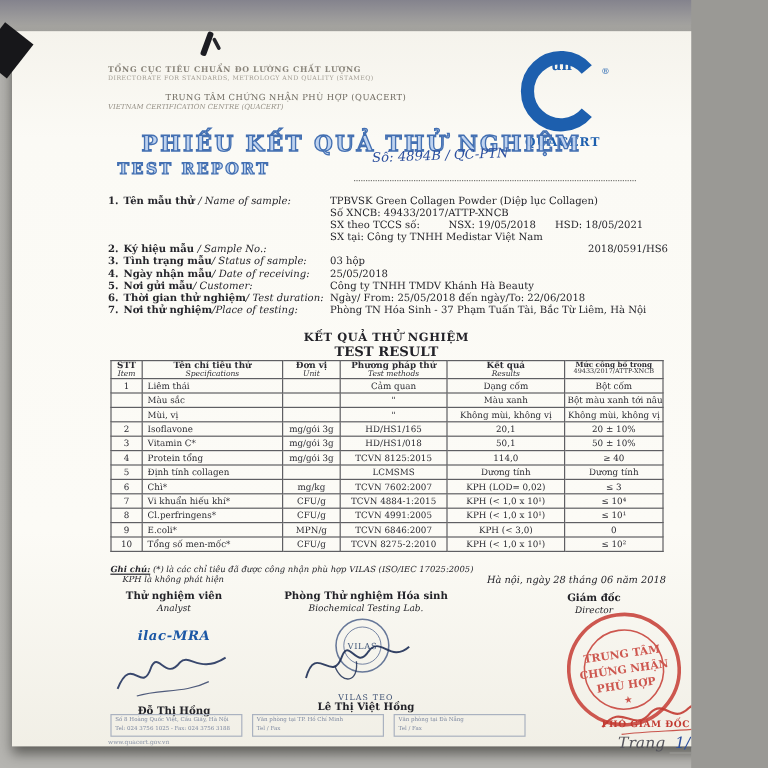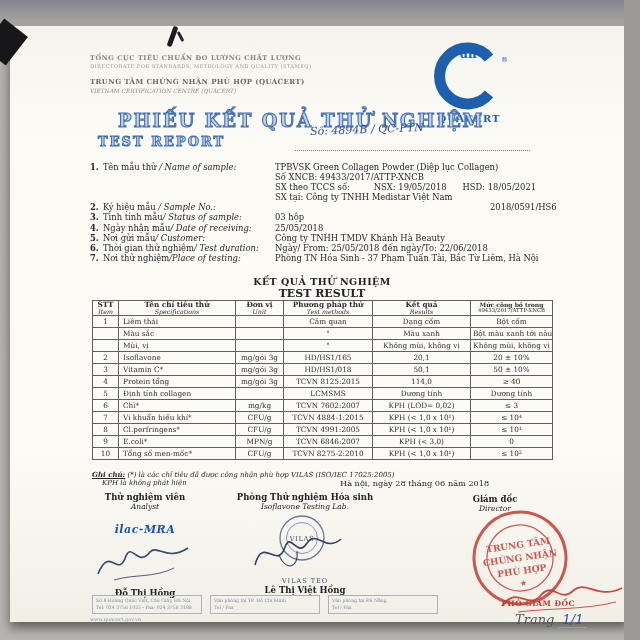--- a/index.html
+++ b/index.html
@@ -1,71 +1,71 @@
 <!DOCTYPE html>
 <html><head>
 <meta charset="utf-8">
 <style>
   * { margin:0; padding:0; box-sizing:border-box; }
   html,body { width:640px; height:640px; overflow:hidden; }
   body { font-family:"DejaVu Serif","Liberation Serif",serif; background:#9a9995; }
-  .photo { position:relative; width:624px; height:640px; overflow:hidden;
+  .photo { position:relative; width:576px; height:640px; overflow:hidden;
            background:linear-gradient(180deg,#84838d 0px,#a6a5a1 22px,#b4b3af 32px,#b6b5b1 100%); }
   .doc { position:absolute; left:10px; top:26px; width:620px; height:596px;
          background:linear-gradient(180deg,#f5f3ec 0%,#fbfaf5 15%,#fcfbf6 70%,#f1efe6 100%);
          box-shadow:0 6px 10px rgba(25,25,22,.55); }
   .abs { position:absolute; }
 
   
   .corner-mark { left:-10px; top:24px; width:30px; height:36px; background:#17171a; transform:rotate(38deg); z-index:6; }
   .pen-mark  { left:170px; top:26px; width:5px; height:21px; background:#1c1c22; border-radius:2px; transform:rotate(20deg); z-index:6; }
   .pen-mark2 { left:179px; top:31px; width:3px; height:11px; background:#26262c; border-radius:2px; transform:rotate(-28deg); z-index:6; }
 
   
   .org { left:80px; top:28px; color:#8f8a80; white-space:nowrap; }
   .org .l1 { font-size:6.5px; font-weight:bold; letter-spacing:.6px; color:#8a857b; }
   .org .l2 { font-size:5.2px; letter-spacing:.4px; color:#a29d93; margin-top:1px; }
-  .org .l3 { font-size:7px; font-weight:bold; letter-spacing:.4px; color:#6e695f; margin-top:8px; }
+  .org .l3 { font-size:7px; font-weight:normal; letter-spacing:.4px; color:#6e695f; margin-top:8px;margin-left:48px; }
   .org .l4 { font-size:5.8px; font-style:italic; color:#948f85; margin-top:2px; }
   .qlogo { left:413px; top:12px; }
 
   
   .title-vi { left:88px; top:84px; font-size:18px; font-weight:bold; letter-spacing:2px;
               color:rgba(188,209,238,.95); -webkit-text-stroke:1.1px #4470b2; white-space:nowrap;margin-left:20px; }
   .title-en { left:88px; top:108px; font-size:13px; font-weight:bold; letter-spacing:2px;
               color:rgba(188,209,238,.95); -webkit-text-stroke:1px #4470b2; }
   .hand-no { left:300px; top:97px; font-size:11px; font-style:italic; color:#2c4f9e; transform:rotate(-2deg); white-space:nowrap; }
   .title-line { left:285px; top:124px; width:235px; border-bottom:1px dotted #7a7a76; height:1px; }
 
   
   .info-list { left:80px; top:136px; width:530px; font-size:8.4px; color:#26262c; }
   .info-line { position:relative; height:10.1px; white-space:nowrap; }
   .info-line .num { display:inline-block; width:13px; font-weight:bold; }
-  .info-line .vi { font-weight:normal; }
+  .info-line .vi { font-weight:bold; }
   .info-line .en { font-style:italic; }
   .info-line .val { position:absolute; left:185px; white-space:pre; }
   .info-line .val2 { position:absolute; left:400px; white-space:pre;text-align:center; }
 
   
   .tbl-title-vi { left:82px; top:250px; width:460px; text-align:center; font-size:9.5px; font-weight:bold; letter-spacing:.5px; color:#222228; }
   .tbl-title-en { left:82px; top:261px; width:460px; text-align:center; font-size:11px; font-weight:bold; color:#222228; }
   table.results { left:82px; top:274px; border-collapse:collapse; width:460px; table-layout:fixed; color:#2c2c33;padding-left:28px; }
   .results th,.results td { border:1px solid #5f5f63; padding:0 2px; height:12px; line-height:1.05;
                             text-align:center; vertical-align:middle; overflow:hidden; white-space:nowrap; font-size:7.3px; font-weight:normal; }
   .results td.cname { text-align:left; padding-left:4px; }
   .hvi { display:block; font-weight:bold; font-size:7.3px; }
   .hen { display:block; font-style:italic; font-size:6.3px; }
   .hd1 { display:block; font-weight:bold; font-size:6px; }
   .hd2 { display:block; font-size:5.4px; }
 
   
   .note1 { left:82px; top:444px; font-size:7px; font-style:italic; color:#26262c; white-space:nowrap; }
   .note1 b { text-decoration:underline; }
   .note2 { left:92px; top:453px; font-size:7px; font-style:italic; color:#26262c; }
-  .date-line { left:330px; top:452px; width:215px; font-size:8.2px; color:#26262c; white-space:nowrap; }
+  .date-line { left:330px; top:452px; width:215px; text-align:right; font-size:8.2px; font-style:italic; color:#26262c; white-space:nowrap; }
 
   
   .sigcol { text-align:center; color:#222228; }
   .sig-vi { font-size:8.5px; font-weight:bold; white-space:nowrap; }
   .sig-en { font-size:7.5px; font-style:italic; white-space:nowrap; }
   .sig-name { font-size:8.5px; font-weight:bold; white-space:nowrap; }
   .ilac { font-size:11px; font-weight:bold; font-style:italic; color:#1b57a5; letter-spacing:.5px; }
   .vilas-cap { font-size:6.5px; letter-spacing:1px; color:#3c4f72; }
   .deputy { font-size:7.5px; font-weight:bold; color:#c23a31; letter-spacing:.5px; white-space:nowrap; }
   .redstamp { transform:rotate(-8deg); opacity:.88; }
@@ -116,21 +116,21 @@
           <span class="val">SX theo TCCS số:         NSX: 19/05/2018      HSD: 18/05/2021</span>
         </div>
       <div class="info-line">
           <span class="val">SX tại: Công ty TNHH Medistar Việt Nam</span>
         </div>
       <div class="info-line">
         <span class="num">2.</span><span class="vi">Ký hiệu mẫu </span><span class="en">/ Sample No.:</span>
         <span class="val2">2018/0591/HS6</span>
       </div>
       <div class="info-line">
-        <span class="num">3.</span><span class="vi">Tình tính mẫu</span><span class="en">/ Status of sample:</span>
+        <span class="num">3.</span><span class="vi">Tình trạng mẫu</span><span class="en">/ Status of sample:</span>
         <span class="val">03 hộp</span>
       </div>
       <div class="info-line">
         <span class="num">4.</span><span class="vi">Ngày nhận mẫu</span><span class="en">/ Date of receiving:</span>
         <span class="val">25/05/2018</span>
       </div>
       <div class="info-line">
         <span class="num">5.</span><span class="vi">Nơi gửi mẫu</span><span class="en">/ Customer:</span>
         <span class="val">Công ty TNHH TMDV Khánh Hà Beauty</span>
       </div>
@@ -294,21 +294,21 @@
       <div class="ilac" style="margin-top:12px;">ilac-MRA</div>
       <svg width="110" height="48" viewBox="0 0 110 48">
         <path d="M8,38 C20,8 28,44 36,20 C42,6 48,32 60,16 C68,8 76,26 98,12" fill="none" stroke="#25355f" stroke-width="1.6" opacity=".9"></path>
         <path d="M24,44 C44,38 64,42 84,32" fill="none" stroke="#25355f" stroke-width="1" opacity=".8"></path>
       </svg>
       <div class="sig-name">Đỗ Thị Hồng</div>
     </div>
 
     <div class="abs sigcol" style="left:205px; top:466px; width:180px;">
       <div class="sig-vi">Phòng Thử nghiệm Hóa sinh</div>
-      <div class="sig-en">Isoflavone Testing Lab.</div>
+      <div class="sig-en">Biochemical Testing Lab.</div>
       <div style="position:relative; height:66px;">
         <svg class="abs" style="left:62px; top:2px;" width="50" height="50" viewBox="0 0 50 50">
           <circle cx="25" cy="25" r="22" fill="none" stroke="#4d618a" stroke-width="1.3" opacity=".85"></circle>
           <circle cx="25" cy="25" r="15.5" fill="none" stroke="#4d618a" stroke-width=".8" opacity=".8"></circle>
           <text x="25" y="28" text-anchor="middle" font-size="7" letter-spacing=".5" fill="#44597a">VILAS</text>
         </svg>
         <svg class="abs" style="left:30px; top:14px;" width="115" height="52" viewBox="0 0 115 52">
           <path d="M10,40 C18,10 32,46 40,22 C46,6 52,34 62,18 C72,4 80,28 96,14" fill="none" stroke="#1e2f55" stroke-width="1.6" opacity=".9"></path>
           <path d="M34,30 C40,46 54,44 52,26" fill="none" stroke="#1e2f55" stroke-width="1.1" opacity=".85"></path>
         </svg>

